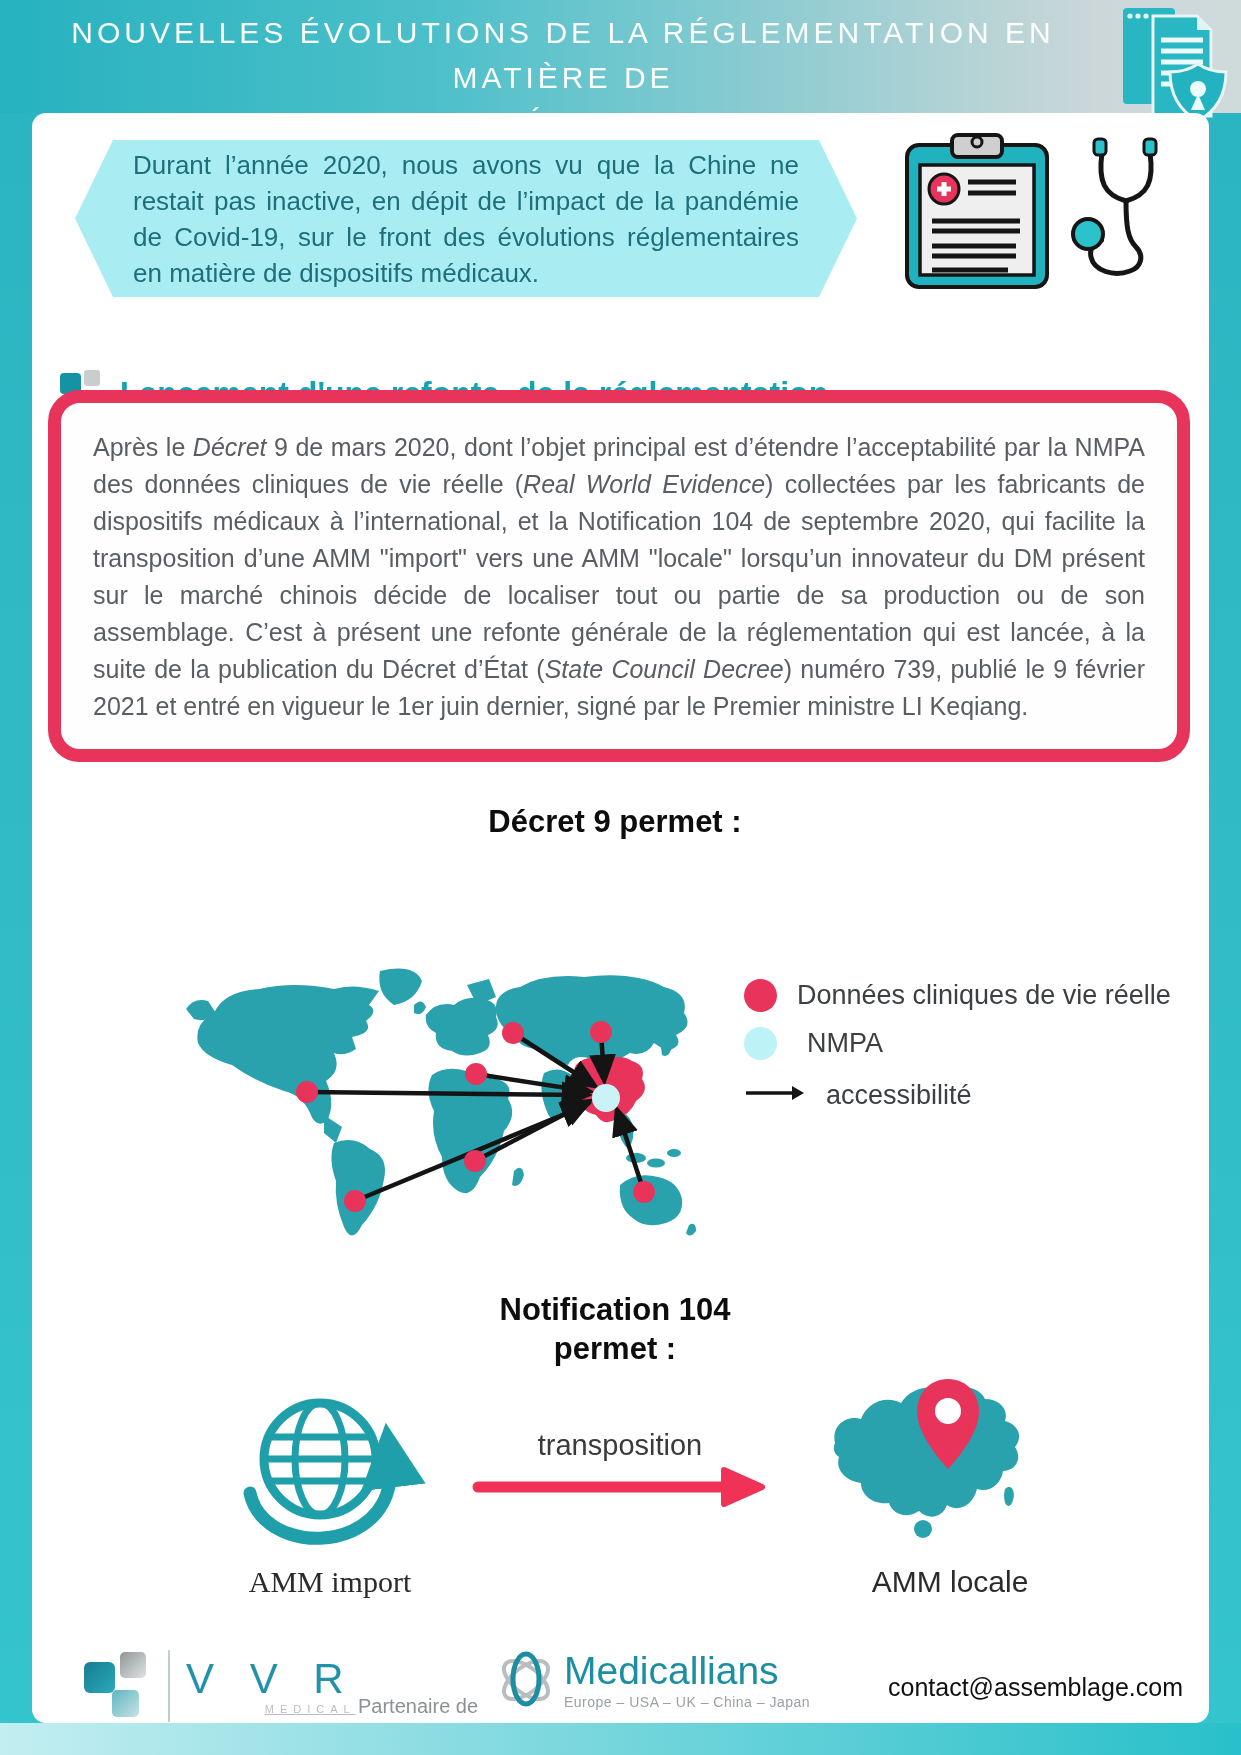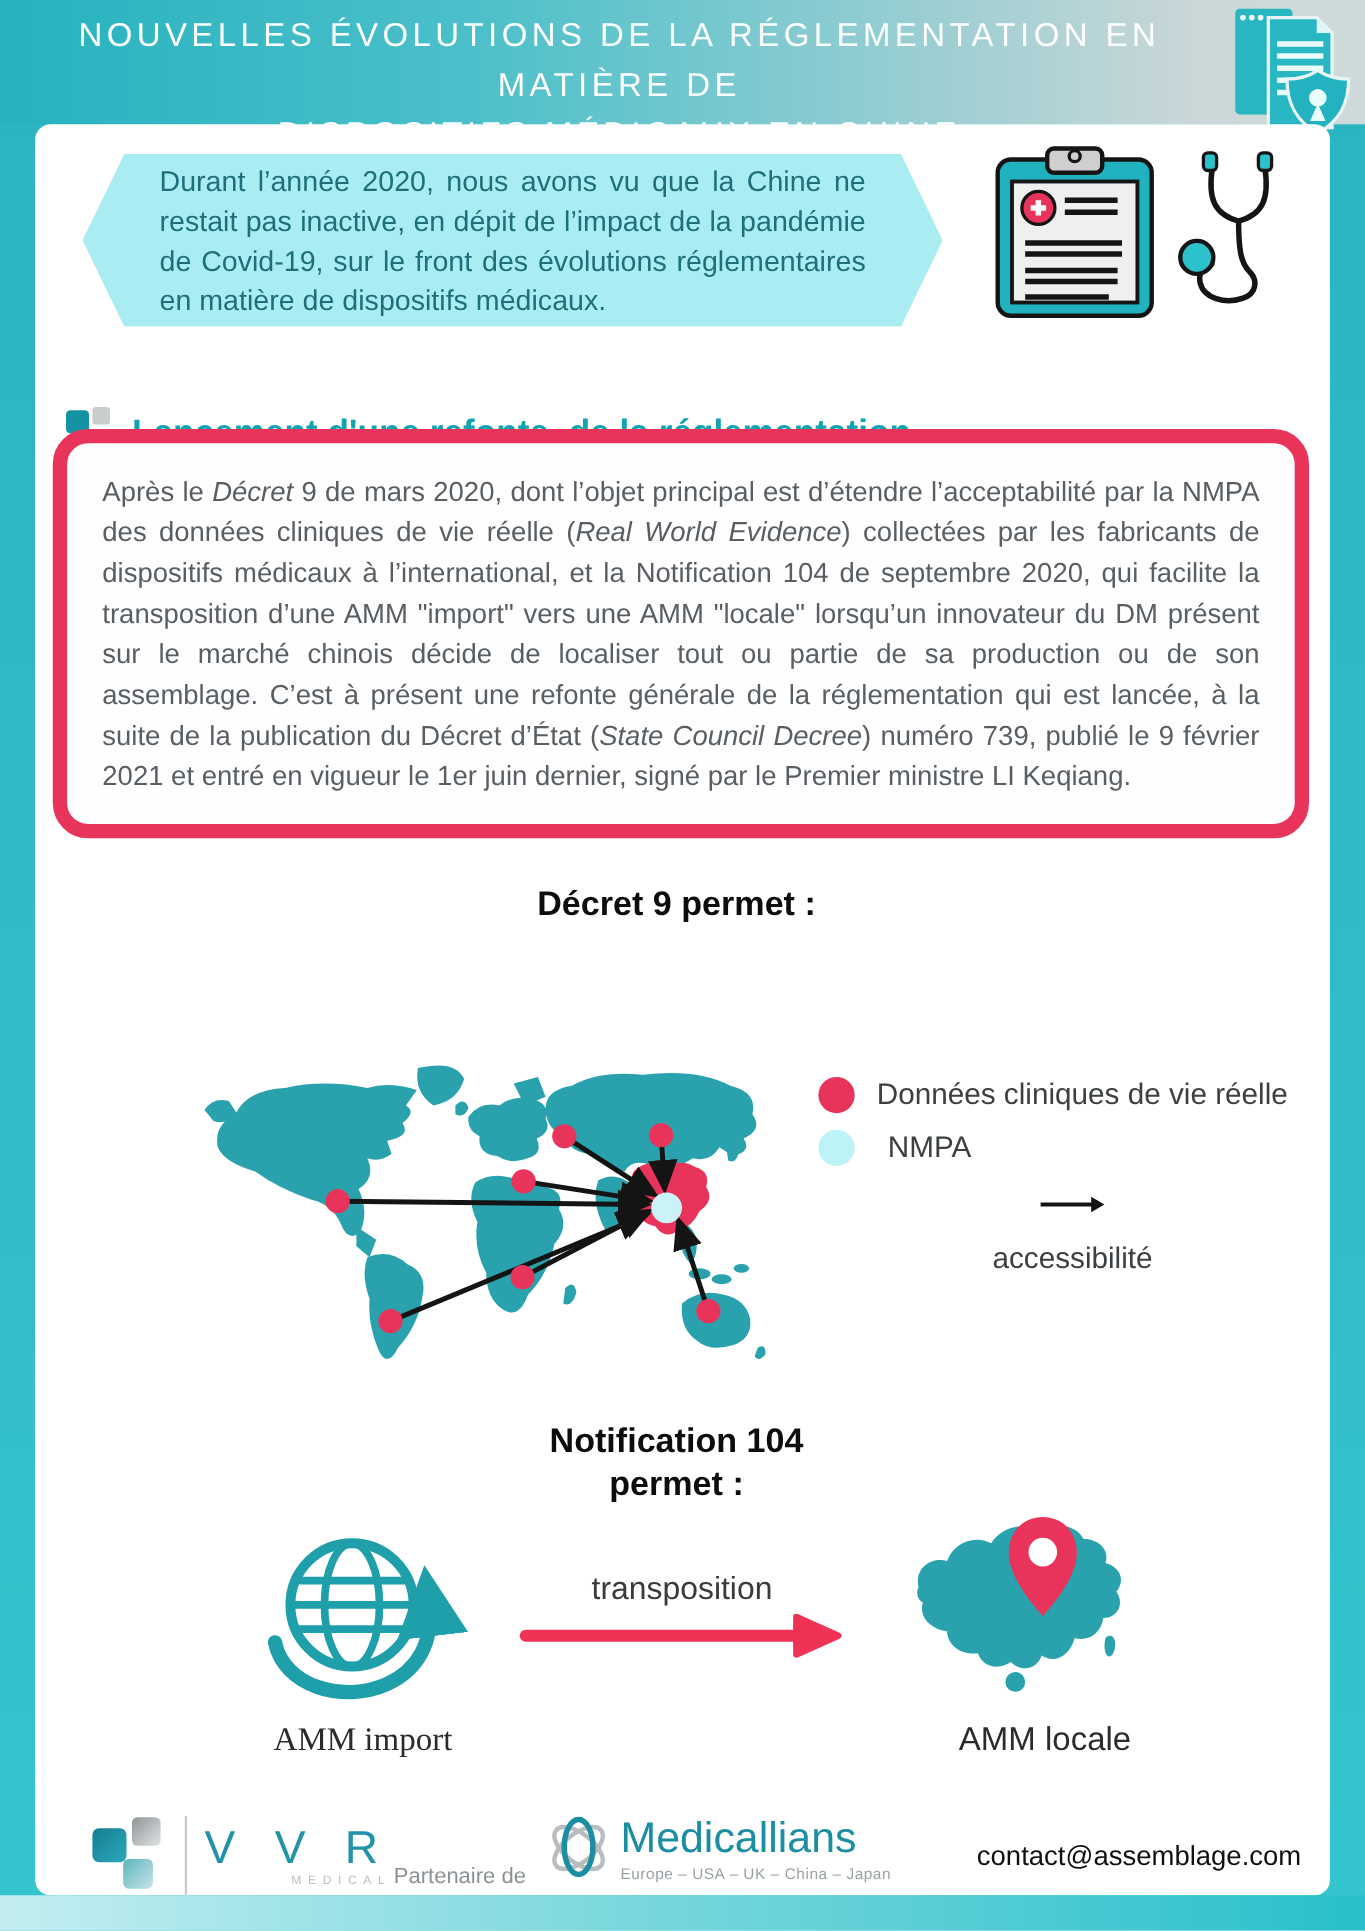--- a/index.html
+++ b/index.html
@@ -25,21 +25,21 @@
     background:#ffffff;border-radius:14px;
   }
   
   .intro-box{
     position:absolute;left:43px;top:27px;width:782px;height:157px;
     background:#a9edf3;
     clip-path:polygon(38px 0,calc(100% - 38px) 0,100% 50%,calc(100% - 38px) 100%,38px 100%,0 50%);
     display:flex;align-items:center;box-sizing:border-box;padding:0 58px;
   }
   .intro-box p{
-    margin:12px;color:#1e6f7a;font-size:26px;line-height:36px;text-align:justify;font-weight:400;
+    margin:0;color:#1e6f7a;font-size:26px;line-height:36px;text-align:justify;font-weight:400;
   }
   .clipboard{position:absolute;left:850px;top:16px;}
   
   .section-head{position:absolute;left:28px;top:255px;display:flex;align-items:center;gap:14px;}
   .section-head .txt{color:#13a4b1;font-size:32px;font-weight:bold;white-space:pre-wrap;}
   
   .red-box{
     position:absolute;left:16px;top:277px;width:1142px;height:372px;box-sizing:border-box;
     border:13px solid #e8345a;border-radius:32px;background:#fefefe;
     padding:26px 32px;
@@ -49,38 +49,38 @@
   
   .center-head{
     position:absolute;left:68px;width:1030px;text-align:center;
     color:#0d0d0d;font-size:31px;font-weight:bold;line-height:1.25;
   }
   .decret-head{top:690px;}
   .notif-head{top:1178px;}
   .world-map{position:absolute;left:152px;top:840px;}
   .legend{position:absolute;left:712px;top:860px;width:462px;}
   .legend-row{display:flex;align-items:center;gap:20px;height:44px;margin-bottom:4px;}
-  .legend-row.arrow-row{margin-top:21px;flex-direction:column;}
+  .legend-row.arrow-row{margin-top:8px;}
   .legend-dot{width:33px;height:33px;border-radius:50%;flex:0 0 auto;}
   .legend-dot.red{background:#e8345a;}
   .legend-dot.cyan{background:#bdf2f6;margin-right:10px;}
   .legend-label{color:#3c4043;font-size:27px;}
   
   .globe{position:absolute;left:196px;top:1268px;}
   .transposition-label{position:absolute;left:438px;top:1316px;width:300px;text-align:center;color:#3a3a3a;font-size:29px;}
   .transposition-arrow{position:absolute;left:438px;top:1352px;}
   .china-map{position:absolute;left:781px;top:1252px;}
   .amm-label{position:absolute;top:1452px;width:300px;text-align:center;color:#2b2b2b;font-size:30px;}
   .amm-import{left:148px;font-family:Liberation Serif, serif;}
   .amm-locale{left:768px;}
   
   .vvr-logo{position:absolute;left:50px;top:1533px;display:flex;align-items:center;gap:10px;}
   .vvr-text{display:flex;flex-direction:column;border-left:2px solid #c3cdd0;padding-left:16px;height:72px;justify-content:center;}
   .vvr-name{color:#2292a8;font-size:42px;letter-spacing:12px;line-height:44px;}
-  .vvr-sub{color:#b9bdbf;font-size:11px;letter-spacing:6px;align-self:flex-end;margin-top:2px;}
+  .vvr-sub{color:#b9bdbf;font-size:11px;letter-spacing:6px;align-self:flex-end;margin-top:2px;text-decoration:underline;}
   .partenaire{position:absolute;left:326px;top:1570px;color:#8b9194;font-size:20px;margin-top:12px;}
   .medicallians-logo{position:absolute;left:462px;top:1533px;display:flex;align-items:center;gap:6px;}
   .med-text{display:flex;flex-direction:column;}
   .med-name{color:#1b8ea1;font-size:39px;line-height:42px;font-weight:500;}
   .med-sub{color:#9aa1a4;font-size:14px;margin-top:2px;letter-spacing:.5px;}
   .email{position:absolute;left:856px;top:1560px;color:#101010;font-size:25px;}
   
   .bottom-bar{
     position:absolute;left:0;top:1723px;width:1241px;height:32px;
     background:linear-gradient(to right,#c3eef1 0%,#7cd8de 45%,#28c0ca 100%);

